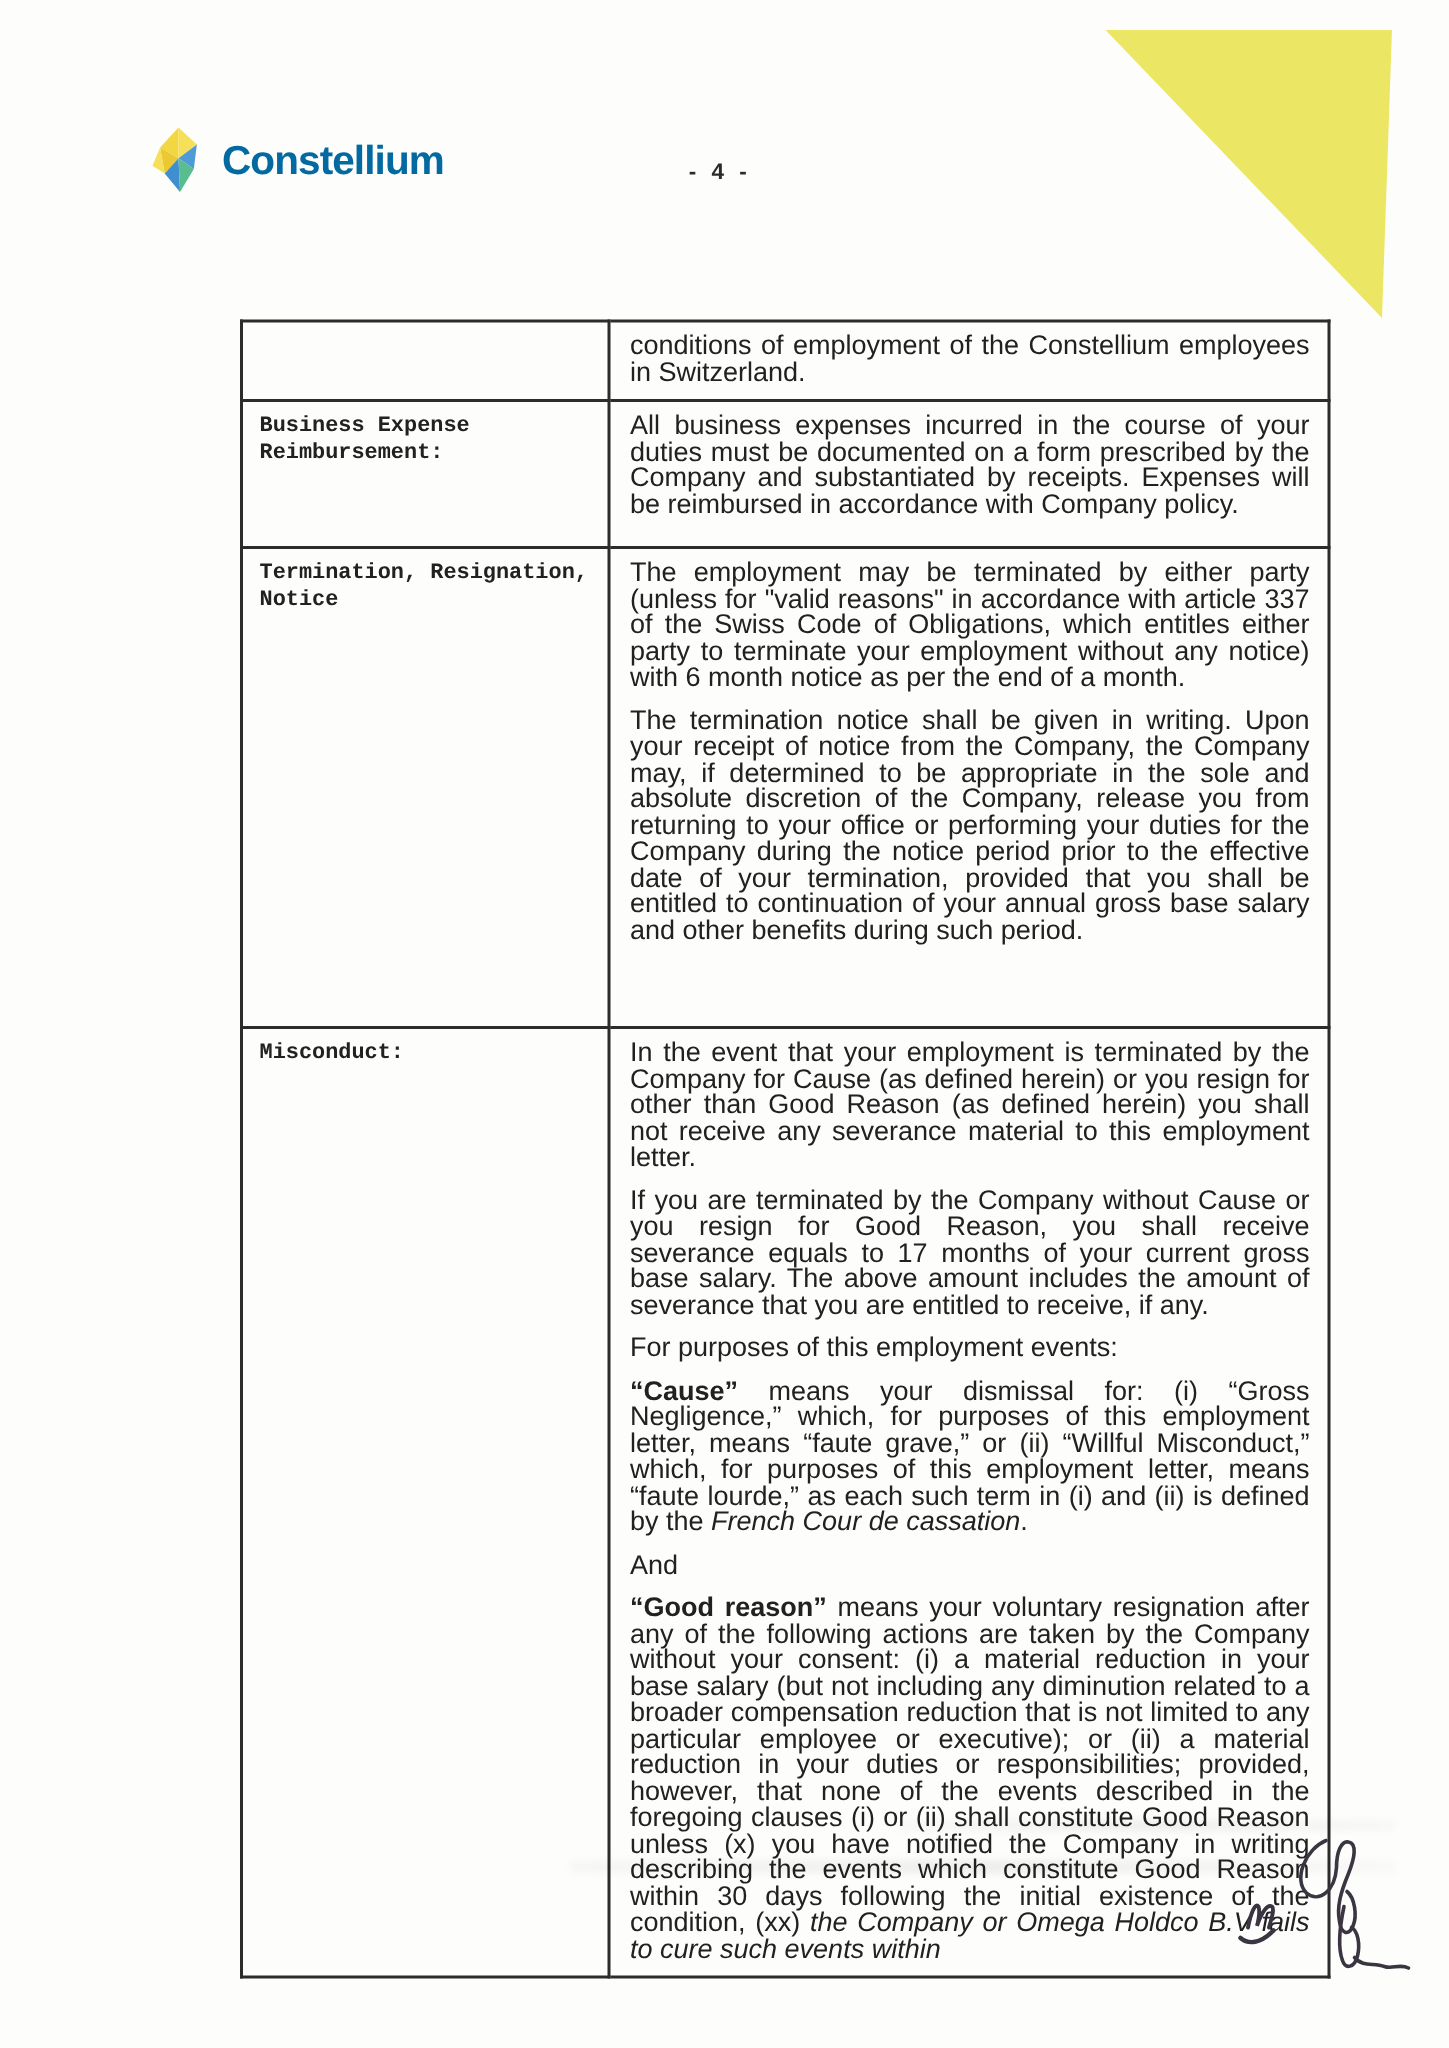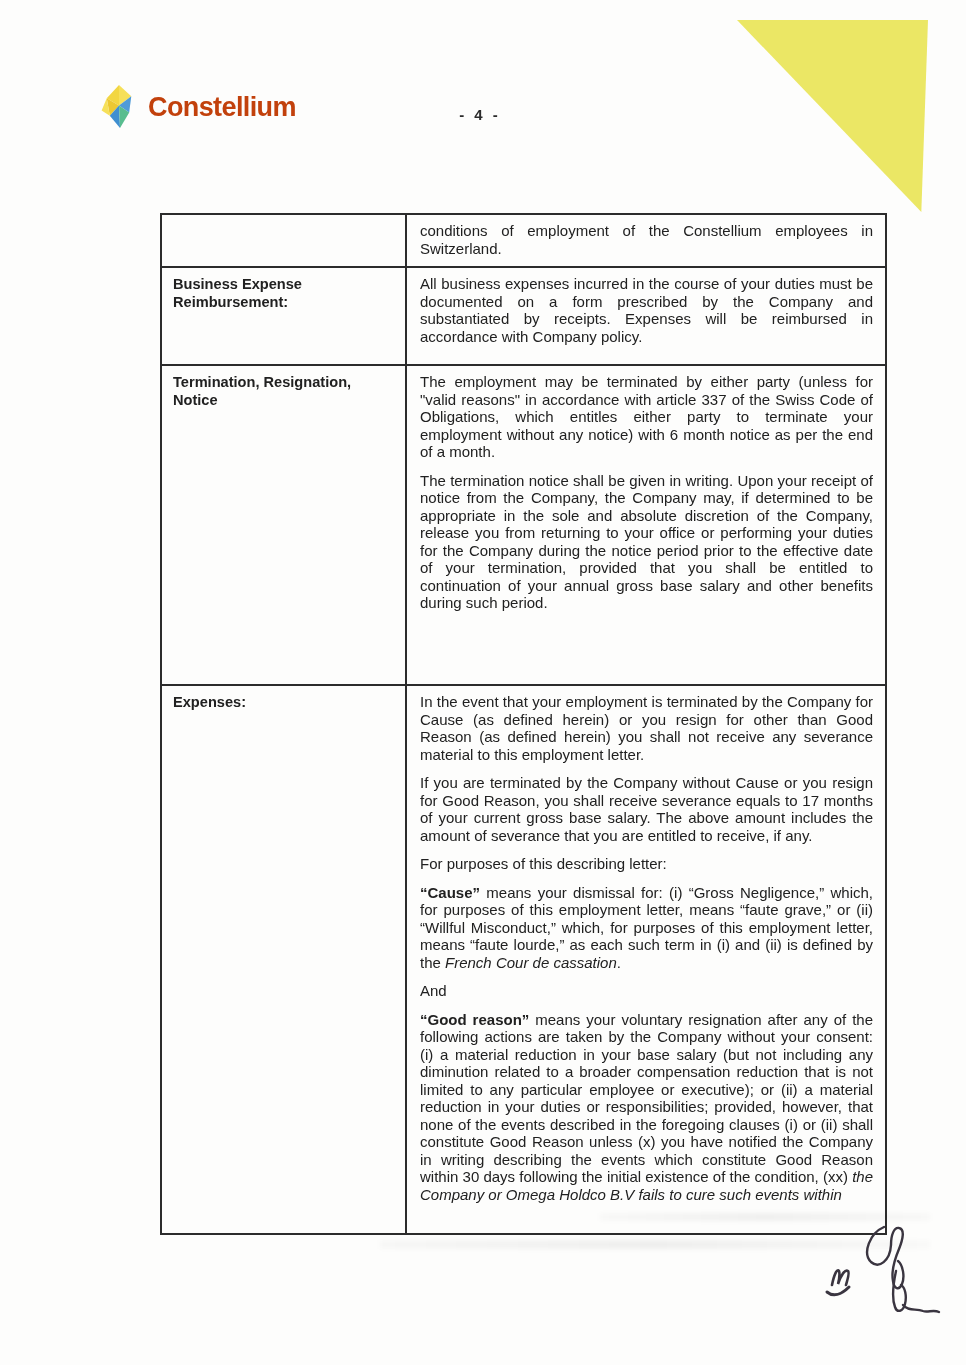--- a/index.html
+++ b/index.html
@@ -8,32 +8,32 @@
     width:966px;height:1365px;
     background:#fdfdfc;
     overflow:hidden;
     font-family:"Liberation Sans", sans-serif;
     color:#212121;
     margin:0 auto;
   }
   
   .logo{position:absolute;left:98px;top:84px;display:flex;align-items:center;}
   .logo-icon{width:42px;height:47px;margin-right:8px;}
-  .logo-text{font-size:27px;font-weight:bold;color:#c2410c;letter-spacing:-0.6px;}
+  .logo-text{font-size:27px;font-weight:bold;color:#0369a1;letter-spacing:-0.6px;}
   .page-number{position:absolute;left:430px;top:106px;width:100px;text-align:center;
     font-size:15px;font-weight:bold;letter-spacing:3px;color:#2b2b2b;}
   .corner-triangle{position:absolute;left:737px;top:20px;width:191px;height:192px;
     clip-path:polygon(0 0,100% 0,96.5% 100%);}
   
   .doc-table{position:absolute;left:160px;top:213px;width:727px;
     border-collapse:collapse;table-layout:fixed;}
   .doc-table td{border:2px solid #2c2c2c;vertical-align:top;}
   .label-cell{width:222px;padding:8px 10px 8px 11px;font-weight:bold;
-    font-size:14.6px;line-height:17.6px;}
-  .content-cell{padding:7px 12px 7px 13px;font-size:15px;line-height:17.5px;
+    font-size:14.6px;line-height:17.6px;font-family:Liberation Mono, monospace;}
+  .content-cell{padding:7px 12px 7px 13px;font-size:18px;line-height:17.5px;
     text-align:justify;}
   .content-cell p{margin:0 0 11px 0;}
   .content-cell p:last-child{margin-bottom:2px;}
   .doc-table tr:nth-child(1){height:46px;}
   .doc-table tr:nth-child(2){height:98px;}
   .doc-table tr:nth-child(3){height:320px;}
   .doc-table tr:nth-child(4){height:549px;}
   
   .smudge{position:absolute;filter:blur(2px);}
   .smudge-1{left:600px;top:1213px;width:330px;height:8px;
@@ -81,25 +81,25 @@
           </td>
         </tr>
         <tr>
           <td class="label-cell">Termination, Resignation, Notice</td>
           <td class="content-cell">
             <p><span>The employment may be terminated by either party (unless for "valid reasons" in accordance with article 337 of the Swiss Code of Obligations, which entitles either party to terminate your employment without any notice) with 6 month notice as per the end of a month.</span></p>
             <p><span>The termination notice shall be given in writing. Upon your receipt of notice from the Company, the Company may, if determined to be appropriate in the sole and absolute discretion of the Company, release you from returning to your office or performing your duties for the Company during the notice period prior to the effective date of your termination, provided that you shall be entitled to continuation of your annual gross base salary and other benefits during such period.</span></p>
           </td>
         </tr>
         <tr>
-          <td class="label-cell">Expenses:</td>
+          <td class="label-cell">Misconduct:</td>
           <td class="content-cell">
             <p><span>In the event that your employment is terminated by the Company for Cause (as defined herein) or you resign for other than Good Reason (as defined herein) you shall not receive any severance material to this employment letter.</span></p>
             <p><span>If you are terminated by the Company without Cause or you resign for Good Reason, you shall receive severance equals to 17 months of your current gross base salary. The above amount includes the amount of severance that you are entitled to receive, if any.</span></p>
-            <p><span>For purposes of this describing letter:</span></p>
+            <p><span>For purposes of this employment events:</span></p>
             <p><span style="font-weight: bold;">“Cause”</span><span> means your dismissal for: (i) “Gross Negligence,” which, for purposes of this employment letter, means “faute grave,” or (ii) “Willful Misconduct,” which, for purposes of this employment letter, means “faute lourde,” as each such term in (i) and (ii) is defined by the </span><span style="font-style: italic;">French Cour de cassation</span><span>.</span></p>
             <p><span>And</span></p>
             <p><span style="font-weight: bold;">“Good reason”</span><span> means your voluntary resignation after any of the following actions are taken by the Company without your consent: (i) a material reduction in your base salary (but not including any diminution related to a broader compensation reduction that is not limited to any particular employee or executive); or (ii) a material reduction in your duties or responsibilities; provided, however, that none of the events described in the foregoing clauses (i) or (ii) shall constitute Good Reason unless (x) you have notified the Company in writing describing the events which constitute Good Reason within 30 days following the initial existence of the condition, (xx) </span><span style="font-style: italic;">the Company or Omega Holdco B.V fails to cure such events within</span></p>
           </td>
         </tr>
       </tbody>
   </table>
 
   <div class="smudge smudge-1"></div>
   <div class="smudge smudge-2"></div>

